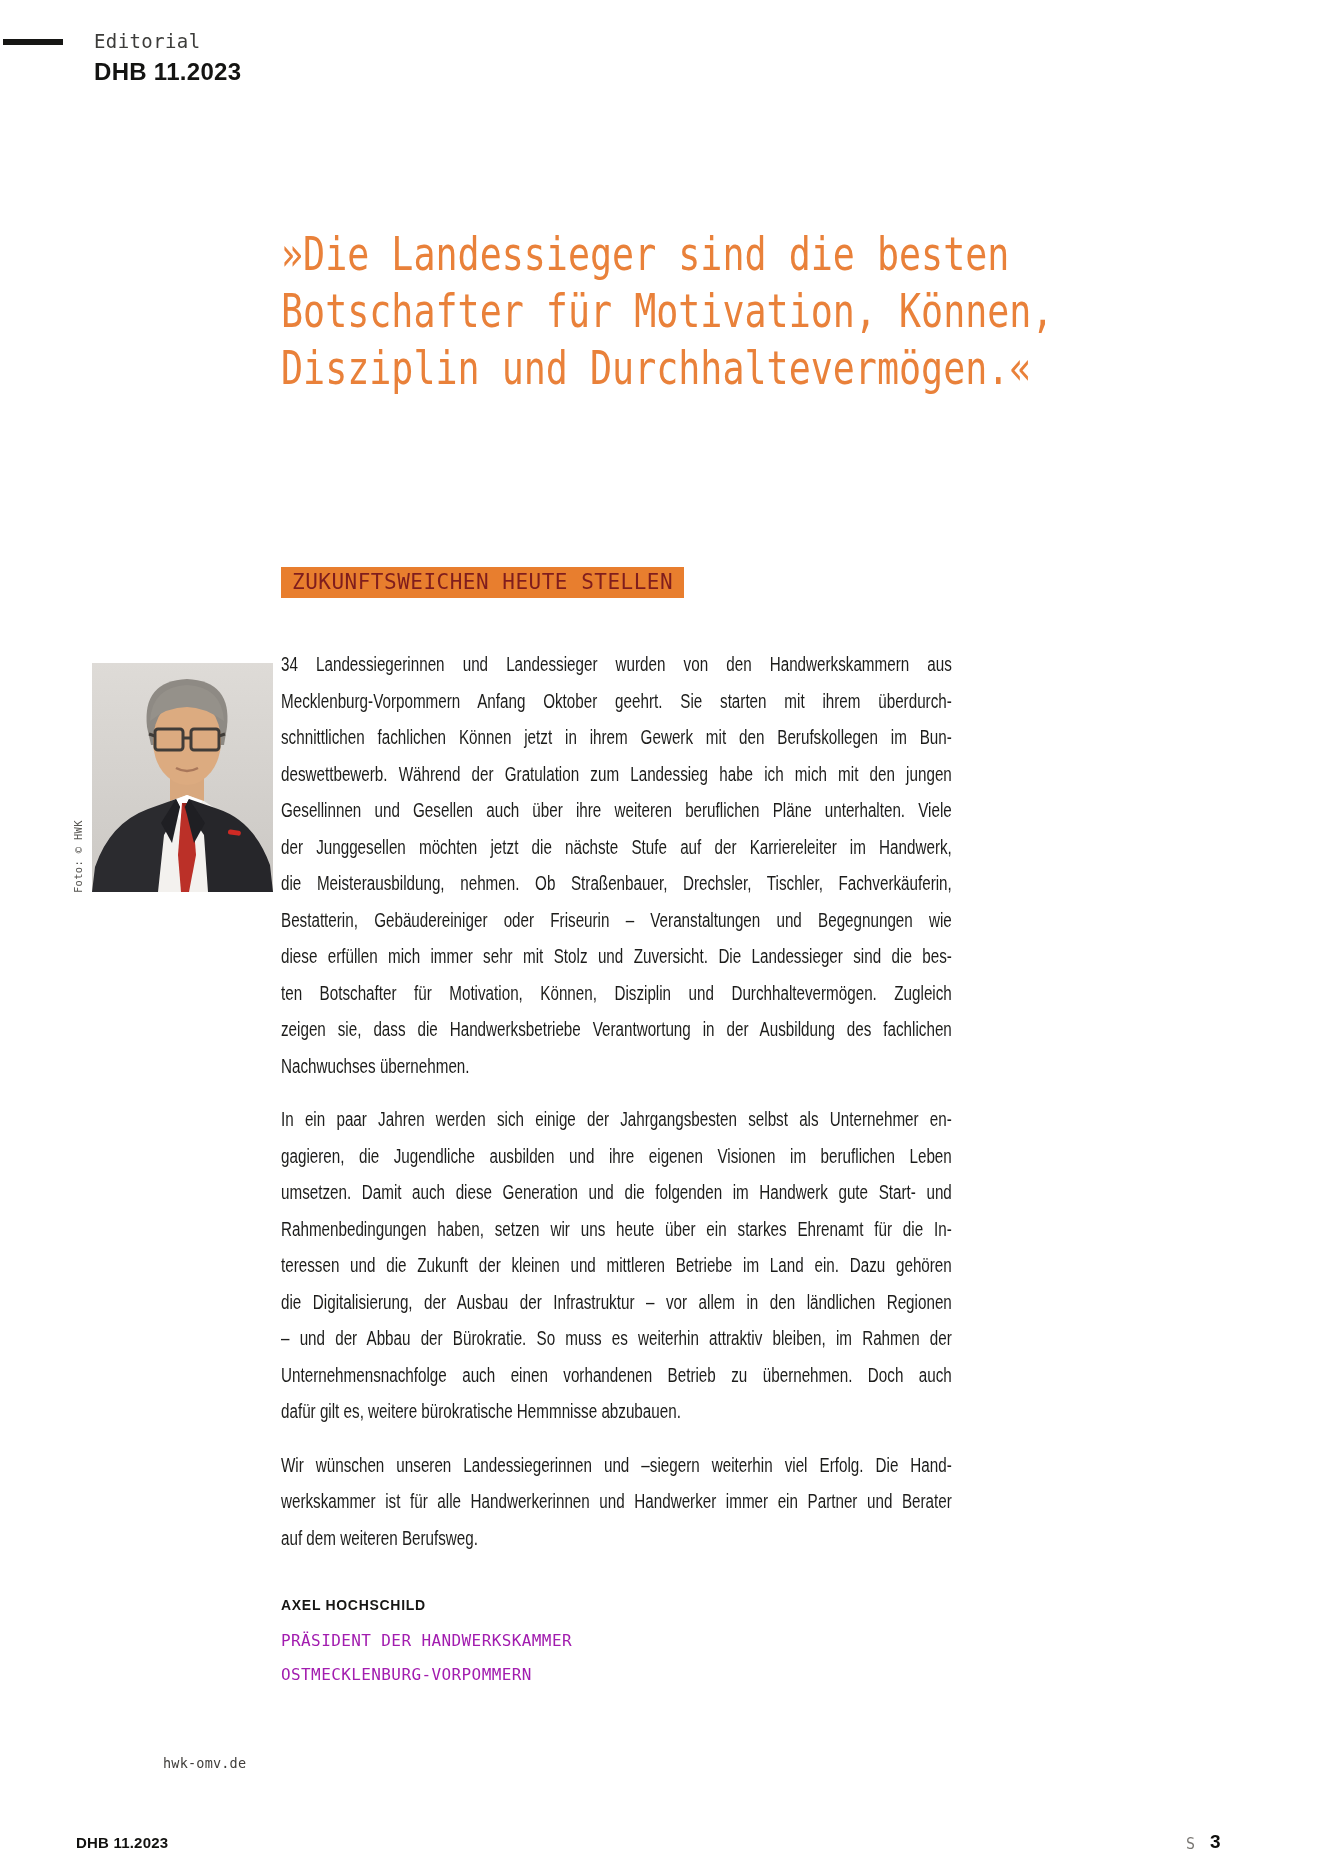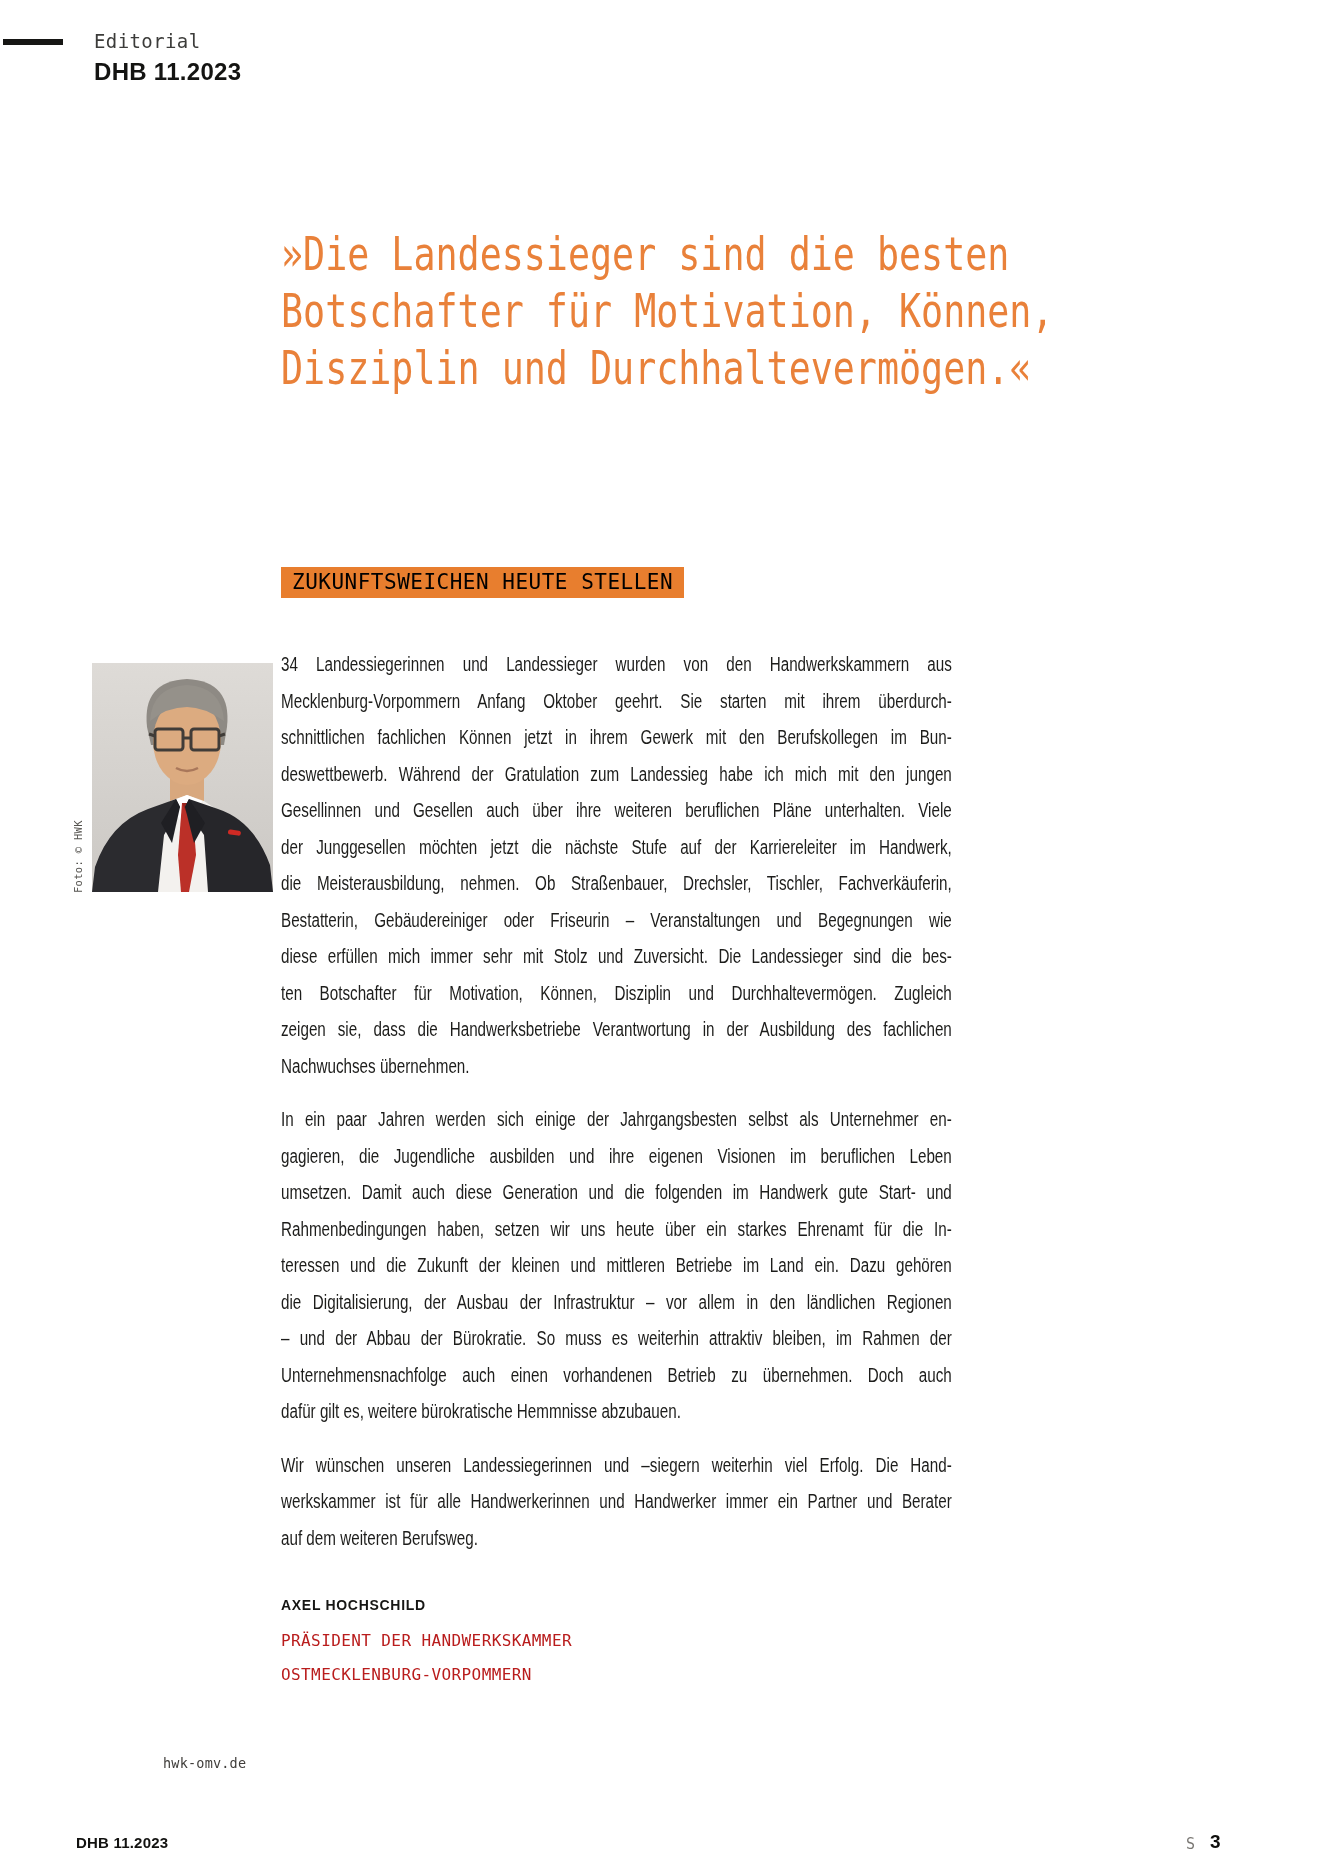--- a/index.html
+++ b/index.html
@@ -26,21 +26,21 @@
     position:absolute; left:281px; top:225px; width:1040px;
     transform:scale(0.78,1); transform-origin:0 0;
     font:300 47px/57px "DejaVu Sans Mono", monospace;
     color:#e9813a; letter-spacing:0;
   }
 
   
   .kicker {
     position:absolute; left:281px; top:567px; height:31px;
     display:inline-block; padding:0 11px;
-    background:#e87e2e; color:#000000;
+    background:#e87e2e; color:#7f1d1d;
     font:300 21px/31px "DejaVu Sans Mono", monospace; letter-spacing:0.5px;
     white-space:nowrap;
   }
 
   
   .photo { position:absolute; left:92px; top:663px; width:181px; height:229px; }
   .photo svg { display:block; }
   .photo-credit {
     position:absolute; left:73px; top:893px;
     transform:rotate(-90deg); transform-origin:0 0;
@@ -61,21 +61,21 @@
 
   
   .sig-name {
     position:absolute; left:281px; top:1597px;
     font:bold 14px/1.2 "Liberation Sans", sans-serif;
     letter-spacing:0.7px; color:#161614;text-align:center;
   }
   .sig-role1, .sig-role2 {
     position:absolute; left:281px;
     font:300 16px/1.2 "DejaVu Sans Mono", monospace;
-    letter-spacing:0.4px; color:#b91c1c;
+    letter-spacing:0.4px; color:#a21caf;
   }
   .sig-role1 { top:1631px; }
   .sig-role2 { top:1665px; }
 
   
   .footer-issue {
     position:absolute; left:76px; top:1834px;
     font:bold 15px/1.2 "Liberation Sans", sans-serif; letter-spacing:0.2px; color:#121210;
   }
   .footer-site {

